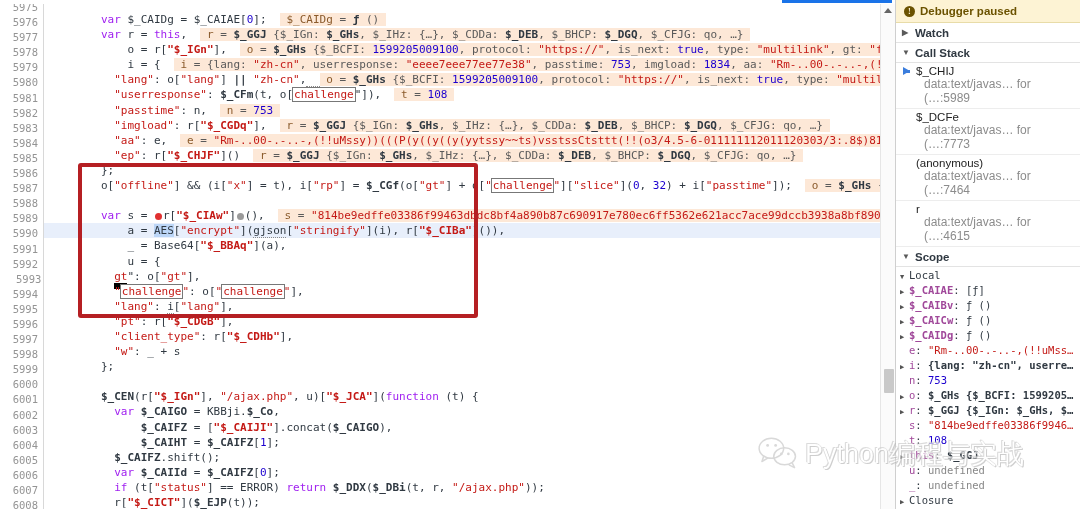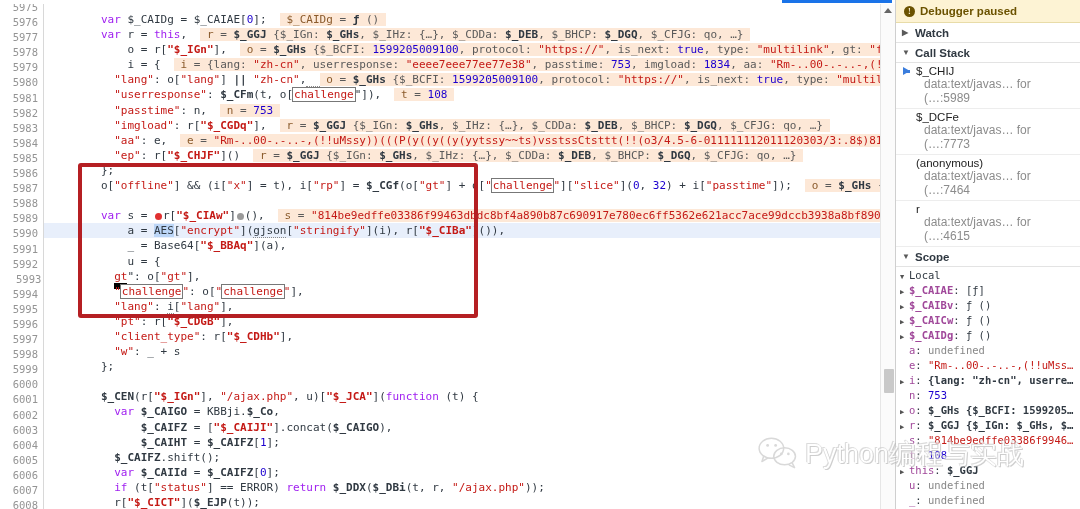--- a/index.html
+++ b/index.html
@@ -277,21 +277,20 @@
       <span class="tri">▼</span>
       <span>Scope</span>
     </div>
 
     <div class="scope-list" id="scopeList">
         <div class="sc-row"><span class="sc-tri">▼</span><span class="sc-plain">Local</span></div>
         <div class="sc-row"><span class="sc-tri">▶</span><span class="sc-key b">$_CAIAE</span><span class="sc-val">: </span><span class="sc-plain">[ƒ]</span></div>
         <div class="sc-row"><span class="sc-tri">▶</span><span class="sc-key b">$_CAIBv</span><span class="sc-val">: </span><span class="sc-plain">ƒ ()</span></div>
         <div class="sc-row"><span class="sc-tri">▶</span><span class="sc-key b">$_CAICw</span><span class="sc-val">: </span><span class="sc-plain">ƒ ()</span></div>
         <div class="sc-row"><span class="sc-tri">▶</span><span class="sc-key b">$_CAIDg</span><span class="sc-val">: </span><span class="sc-plain">ƒ ()</span></div>
-        <div class="sc-row pad"><span class="sc-key">a</span><span class="sc-val">: </span><span class="sc-und">undefined</span></div>
         <div class="sc-row pad"><span class="sc-key">e</span><span class="sc-val">: </span><span class="sc-str">"Rm-..00-.-..-,(!!uMss…</span></div>
         <div class="sc-row"><span class="sc-tri">▶</span><span class="sc-key">i</span><span class="sc-val">: </span><span class="sc-obj">{lang: "zh-cn", userre…</span></div>
         <div class="sc-row pad"><span class="sc-key">n</span><span class="sc-val">: </span><span class="sc-num">753</span></div>
         <div class="sc-row"><span class="sc-tri">▶</span><span class="sc-key">o</span><span class="sc-val">: </span><span class="sc-obj">$_GHs {$_BCFI: 1599205…</span></div>
         <div class="sc-row"><span class="sc-tri">▶</span><span class="sc-key">r</span><span class="sc-val">: </span><span class="sc-obj">$_GGJ {$_IGn: $_GHs, $…</span></div>
         <div class="sc-row pad"><span class="sc-key">s</span><span class="sc-val">: </span><span class="sc-str">"814be9edffe03386f9946…</span></div>
         <div class="sc-row pad"><span class="sc-key">t</span><span class="sc-val">: </span><span class="sc-num">108</span></div>
         <div class="sc-row"><span class="sc-tri">▶</span><span class="sc-key">this</span><span class="sc-val">: </span><span class="sc-obj">$_GGJ</span></div>
         <div class="sc-row pad"><span class="sc-key">u</span><span class="sc-val">: </span><span class="sc-und">undefined</span></div>
         <div class="sc-row pad"><span class="sc-key">_</span><span class="sc-val">: </span><span class="sc-und">undefined</span></div>

